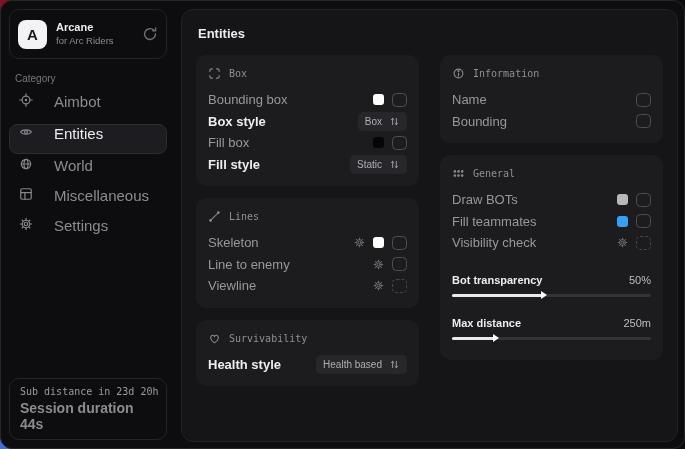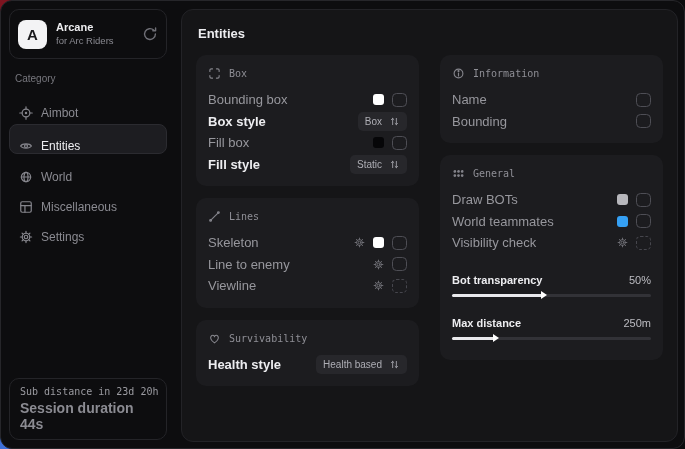--- a/index.html
+++ b/index.html
@@ -13,21 +13,21 @@
   .brand-card{display:flex;align-items:center;gap:9px;border:1px solid #242428;border-radius:10px;padding:6px 8px;height:36px;box-sizing:content-box;}
   .brand-logo{width:29px;height:29px;border-radius:8px;background:#f3f3f5;color:#1a1a1d;font-weight:700;font-size:15px;display:flex;align-items:center;justify-content:center;}
   .brand-text{flex:1;line-height:1.25;}
   .brand-name{color:#ededf0;font-size:11px;font-weight:700;}
   .brand-sub{color:#8b8b92;font-size:9.5px;}
   .icon{display:inline-flex;align-items:center;justify-content:center;color:#84848b;}
   .icon svg{display:block;}
   .refresh-btn{width:16px;height:16px;color:#6f6f76;}
   .cat-label{color:#77777e;font-size:10px;margin:14px 6px 8px;}
   .nav{display:flex;flex-direction:column;}
-  .nav-item{display:flex;align-items:flex-end;gap:8px;height:27px;padding:0 9px;border:1px solid transparent;border-radius:8px;color:#8b8b92;font-size:12px;margin-bottom:1px;cursor:default;}
+  .nav-item{display:flex;align-items:flex-start;gap:21px;height:27px;padding:0 9px;border:1px solid transparent;border-radius:8px;color:#8b8b92;font-size:15px;margin-bottom:1px;cursor:default;}
   .nav-item.active{background:#1d1d21;border-color:#2b2b30;color:#ededf0;height:28px;margin:2px 0;}
   .nav-item .icon{width:14px;height:14px;}
   .spacer{flex:1;}
   .footer-card{border:1px solid #242428;border-radius:10px;padding:7px 10px;}
   .foot1{font-family:"DejaVu Sans Mono","Liberation Mono",monospace;font-size:10px;color:#9b9ba1;white-space:nowrap;}
   .foot2{font-size:14px;color:#8b8b92;font-weight:700;margin-top:3px;}
 
   
   .main{flex:1;margin:8px 6px 6px 6px;background:#151517;border:1px solid #232327;border-radius:12px;padding:12px 12px 12px;box-sizing:border-box;overflow:hidden;}
   .page-title{color:#ededf0;font-size:13px;font-weight:700;margin:4px 4px 14px;}
@@ -313,21 +313,21 @@
                 <span class="card-title">General</span>
               </div>
               <div class="row">
                 <span class="row-label">Draw BOTs</span>
                 <div class="controls">
                   <div class="swatch" style="background: rgb(183, 183, 188);"></div>
                   <div class="checkbox"></div>
                 </div>
               </div>
               <div class="row">
-                <span class="row-label">World teammates</span>
+                <span class="row-label">Fill teammates</span>
                 <div class="controls">
                   <div class="swatch" style="background: rgb(53, 160, 244);"></div>
                   <div class="checkbox"></div>
                 </div>
               </div>
               <div class="row">
                 <span class="row-label">Visibility check</span>
                 <div class="controls">
                   <span class="icon gear-btn">
                     <svg viewBox="0 0 16 16" width="100%" height="100%" fill="none" stroke="currentColor" stroke-width="1.4" stroke-linecap="round" stroke-linejoin="round">

